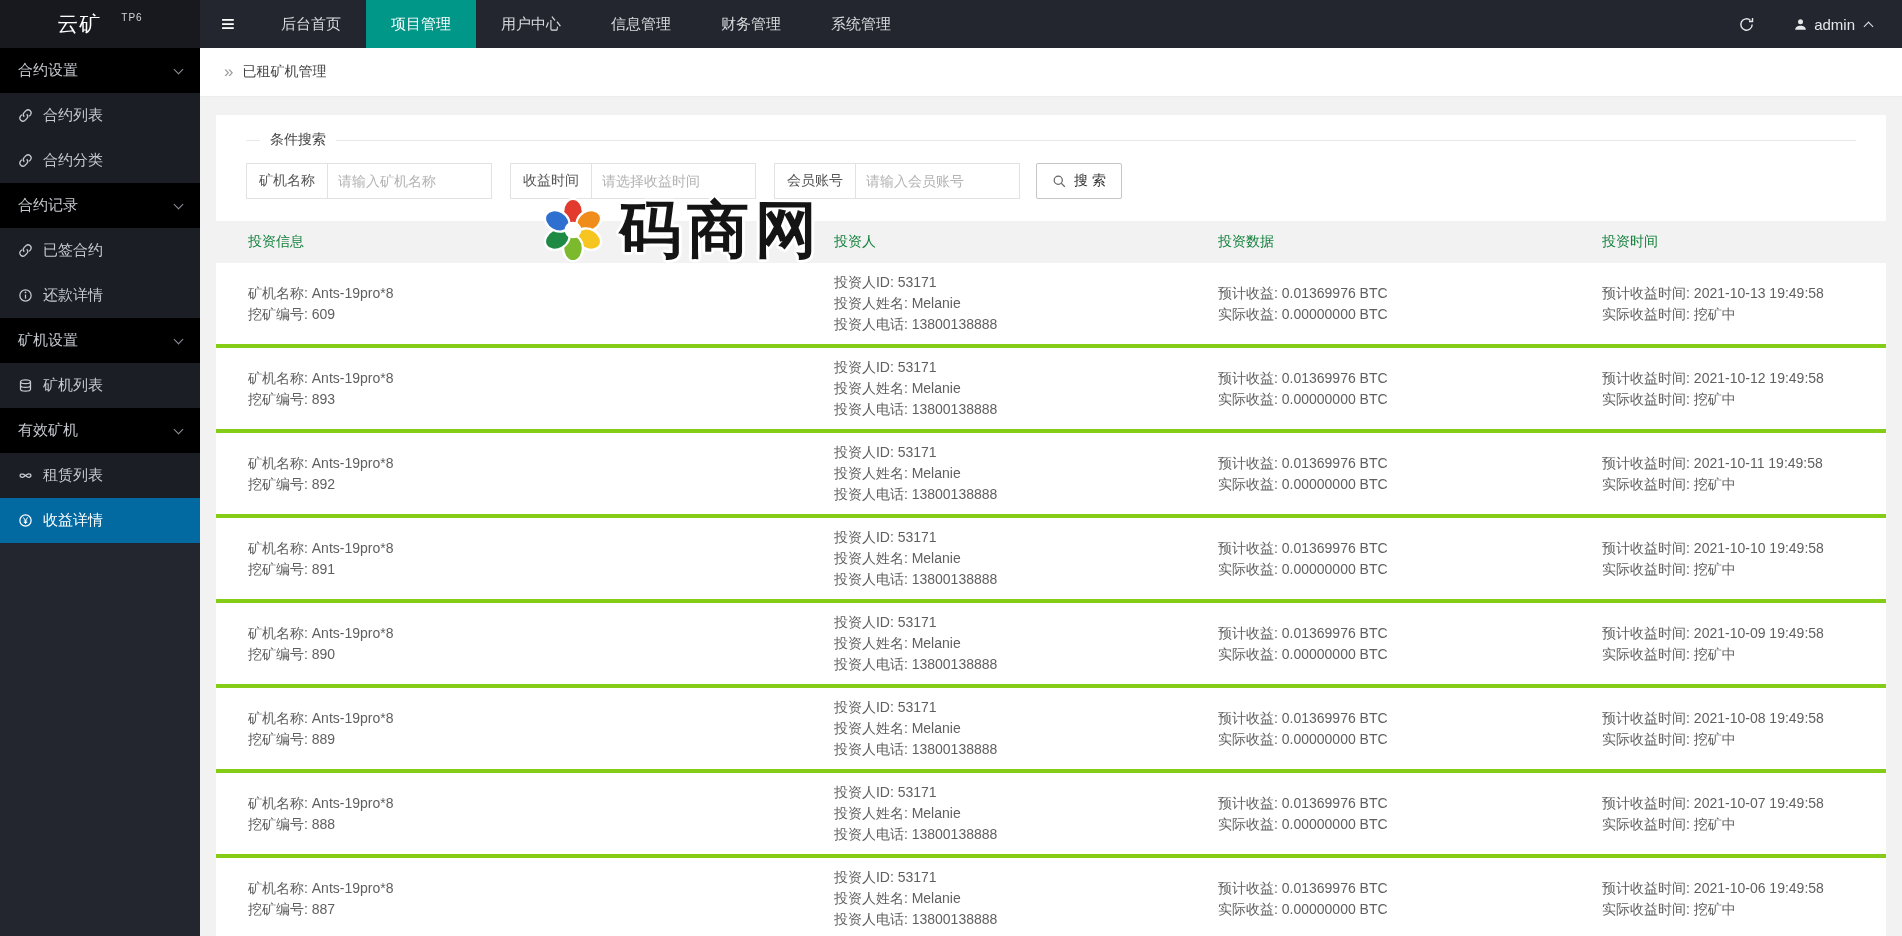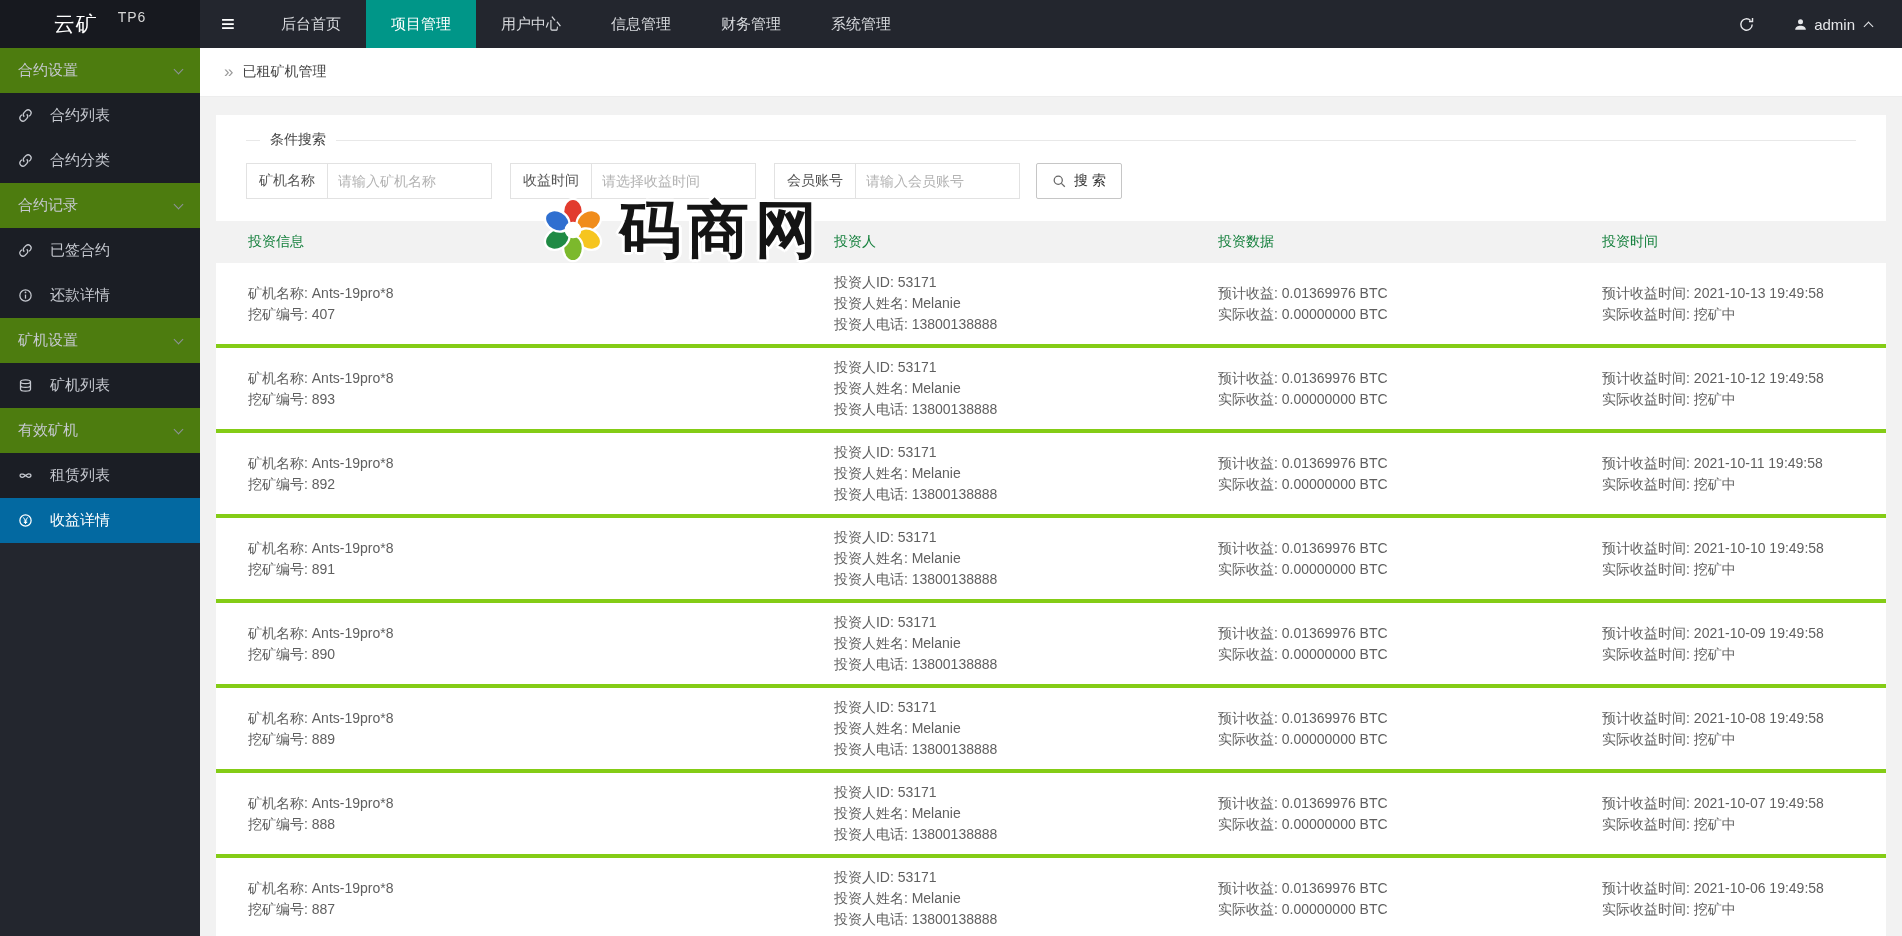--- a/index.html
+++ b/index.html
@@ -4,25 +4,25 @@
 <style>
   * { margin:0; padding:0; box-sizing:border-box; }
   html,body { width:1902px; height:936px; overflow:hidden; background:#f2f2f2;
               font-family:"Liberation Sans", sans-serif; }
   .app { display:flex; width:100%; height:100%; position:relative; }
 
   
   .sidebar { width:200px; flex-shrink:0; background:#23262e; }
   .logo { height:48px; background:#17191f; color:#fff; display:flex; align-items:center;
           justify-content:center; font-size:21px; letter-spacing:1px; }
-  .logo sup { font-size:14px; margin-left:20px; position:relative; top:-7px; color:#d6d6d6; }
+  .logo sup { font-size:10px; margin-left:20px; position:relative; top:-7px; color:#d6d6d6; }
   .side-item { height:45px; display:flex; align-items:center; padding:0 18px;
                color:#c6c9d0; font-size:15px; cursor:pointer; }
-  .side-item.group { justify-content:space-between; background:#4d7c0f; }
-  .side-item.leaf { background:#1b1e25; gap:17px; }
+  .side-item.group { justify-content:space-between; background:#000000; }
+  .side-item.leaf { background:#1b1e25; gap:10px; }
   .side-item.leaf.active { background:#0369a1; color:#fff; }
   .chev { width:7px; height:7px; border-right:1.5px solid #8f939c; border-bottom:1.5px solid #8f939c;
           transform:rotate(45deg); margin-top:-3px; }
   .side-icon { display:flex; align-items:center; }
   .side-icon svg { width:15px; height:15px; display:block; }
 
   
   .main { flex:1; display:flex; flex-direction:column; min-width:0; }
   .topbar { height:48px; background:#23262e; display:flex; align-items:center; color:#e6e7ea; }
   .hamburger { width:56px; text-align:center; font-size:24px; color:#fff; cursor:pointer; line-height:48px; }
@@ -256,21 +256,21 @@
           <div id="thead" class="thead">
               <div class="thcell col1">投资信息</div>
               <div class="thcell col2">投资人</div>
               <div class="thcell col3">投资数据</div>
               <div class="thcell col4">投资时间</div>
             </div>
           <div id="table-rows">
               <div class="trow">
     <div class="tcell col1">
       <div class="line">矿机名称: Ants-19pro*8</div>
-      <div class="line">挖矿编号: 407</div>
+      <div class="line">挖矿编号: 609</div>
     </div>
     <div class="tcell col2">
       <div class="line">投资人ID: 53171</div>
       <div class="line">投资人姓名: Melanie</div>
       <div class="line">投资人电话: 13800138888</div>
     </div>
     <div class="tcell col3">
       <div class="line">预计收益: 0.01369976 BTC</div>
       <div class="line">实际收益: 0.00000000 BTC</div>
     </div>

